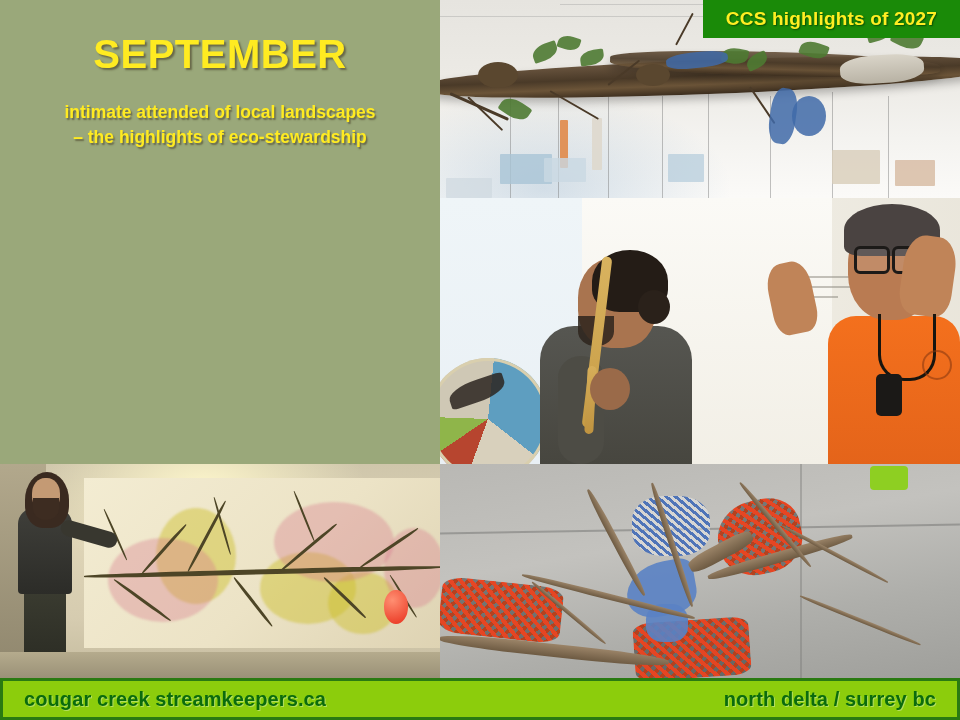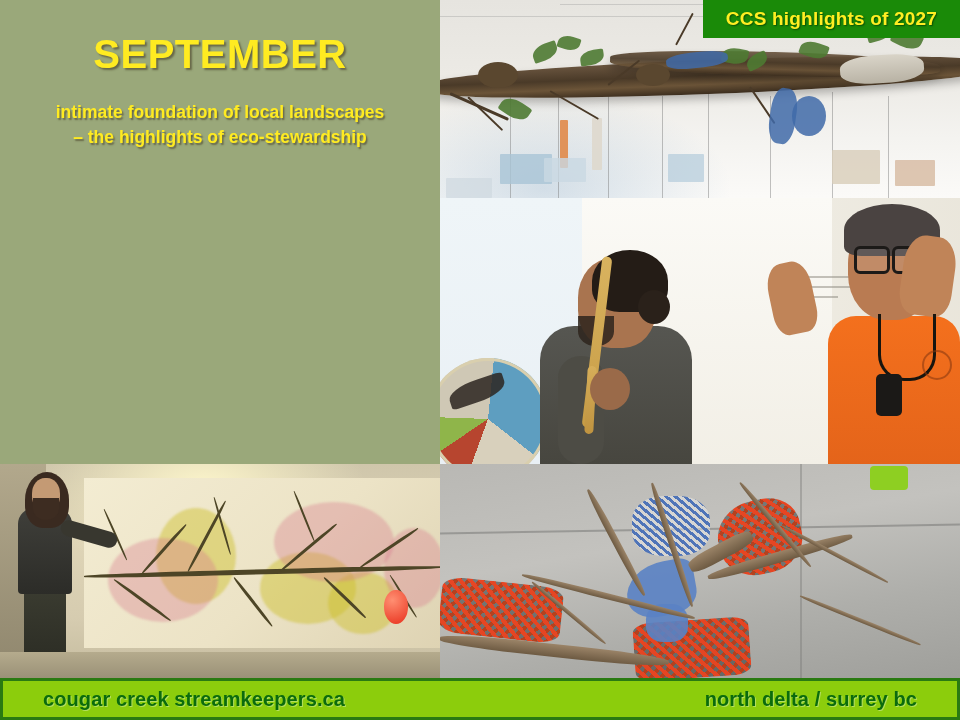--- a/index.html
+++ b/index.html
@@ -177,40 +177,40 @@
     border-radius:40%;}
   .blue-bag{position:absolute;background:#5a82c4;opacity:.9;}
   .green-can{position:absolute;left:430px;top:2px;width:38px;height:24px;
     background:#8ecf22;border-radius:4px;}
 
   
   .footer{
     position:absolute;left:0;bottom:0;width:960px;height:42px;
     background:#8ccd0c;border:3px solid #2a7a12;box-sizing:border-box;
     display:flex;align-items:center;justify-content:space-between;
-    padding:0 40px;z-index:40;
+    padding:0 21px;z-index:40;
   }
   .footer-text{
     font-size:20px;font-weight:bold;color:#0b6b0d;
     text-shadow:1px 1px 0 rgba(255,255,255,.35);
     letter-spacing:.1px;
   }
 </style>
 </head>
 <body>
 
 <div id="slide">
 
   <div class="text-panel">
 
     <div class="month-title">SEPTEMBER</div>
 
 
     <div class="para-sub">
-      <div>intimate foundation of local landscapes</div>
+      <div>intimate attended of local landscapes</div>
       <div>– the highlights of eco-stewardship</div>
     </div>
   </div>
 
   <div class="photo" id="photo-branch">
     <div class="ceil-line" style="left:0;top:16px;width:520px;"></div>
     <div class="ceil-line" style="left:120px;top:4px;width:300px;"></div>
 
     <div class="hang-string" style="left:70px;top:92px;height:106px;"></div>
     <div class="hang-string" style="left:118px;top:96px;height:102px;"></div>

